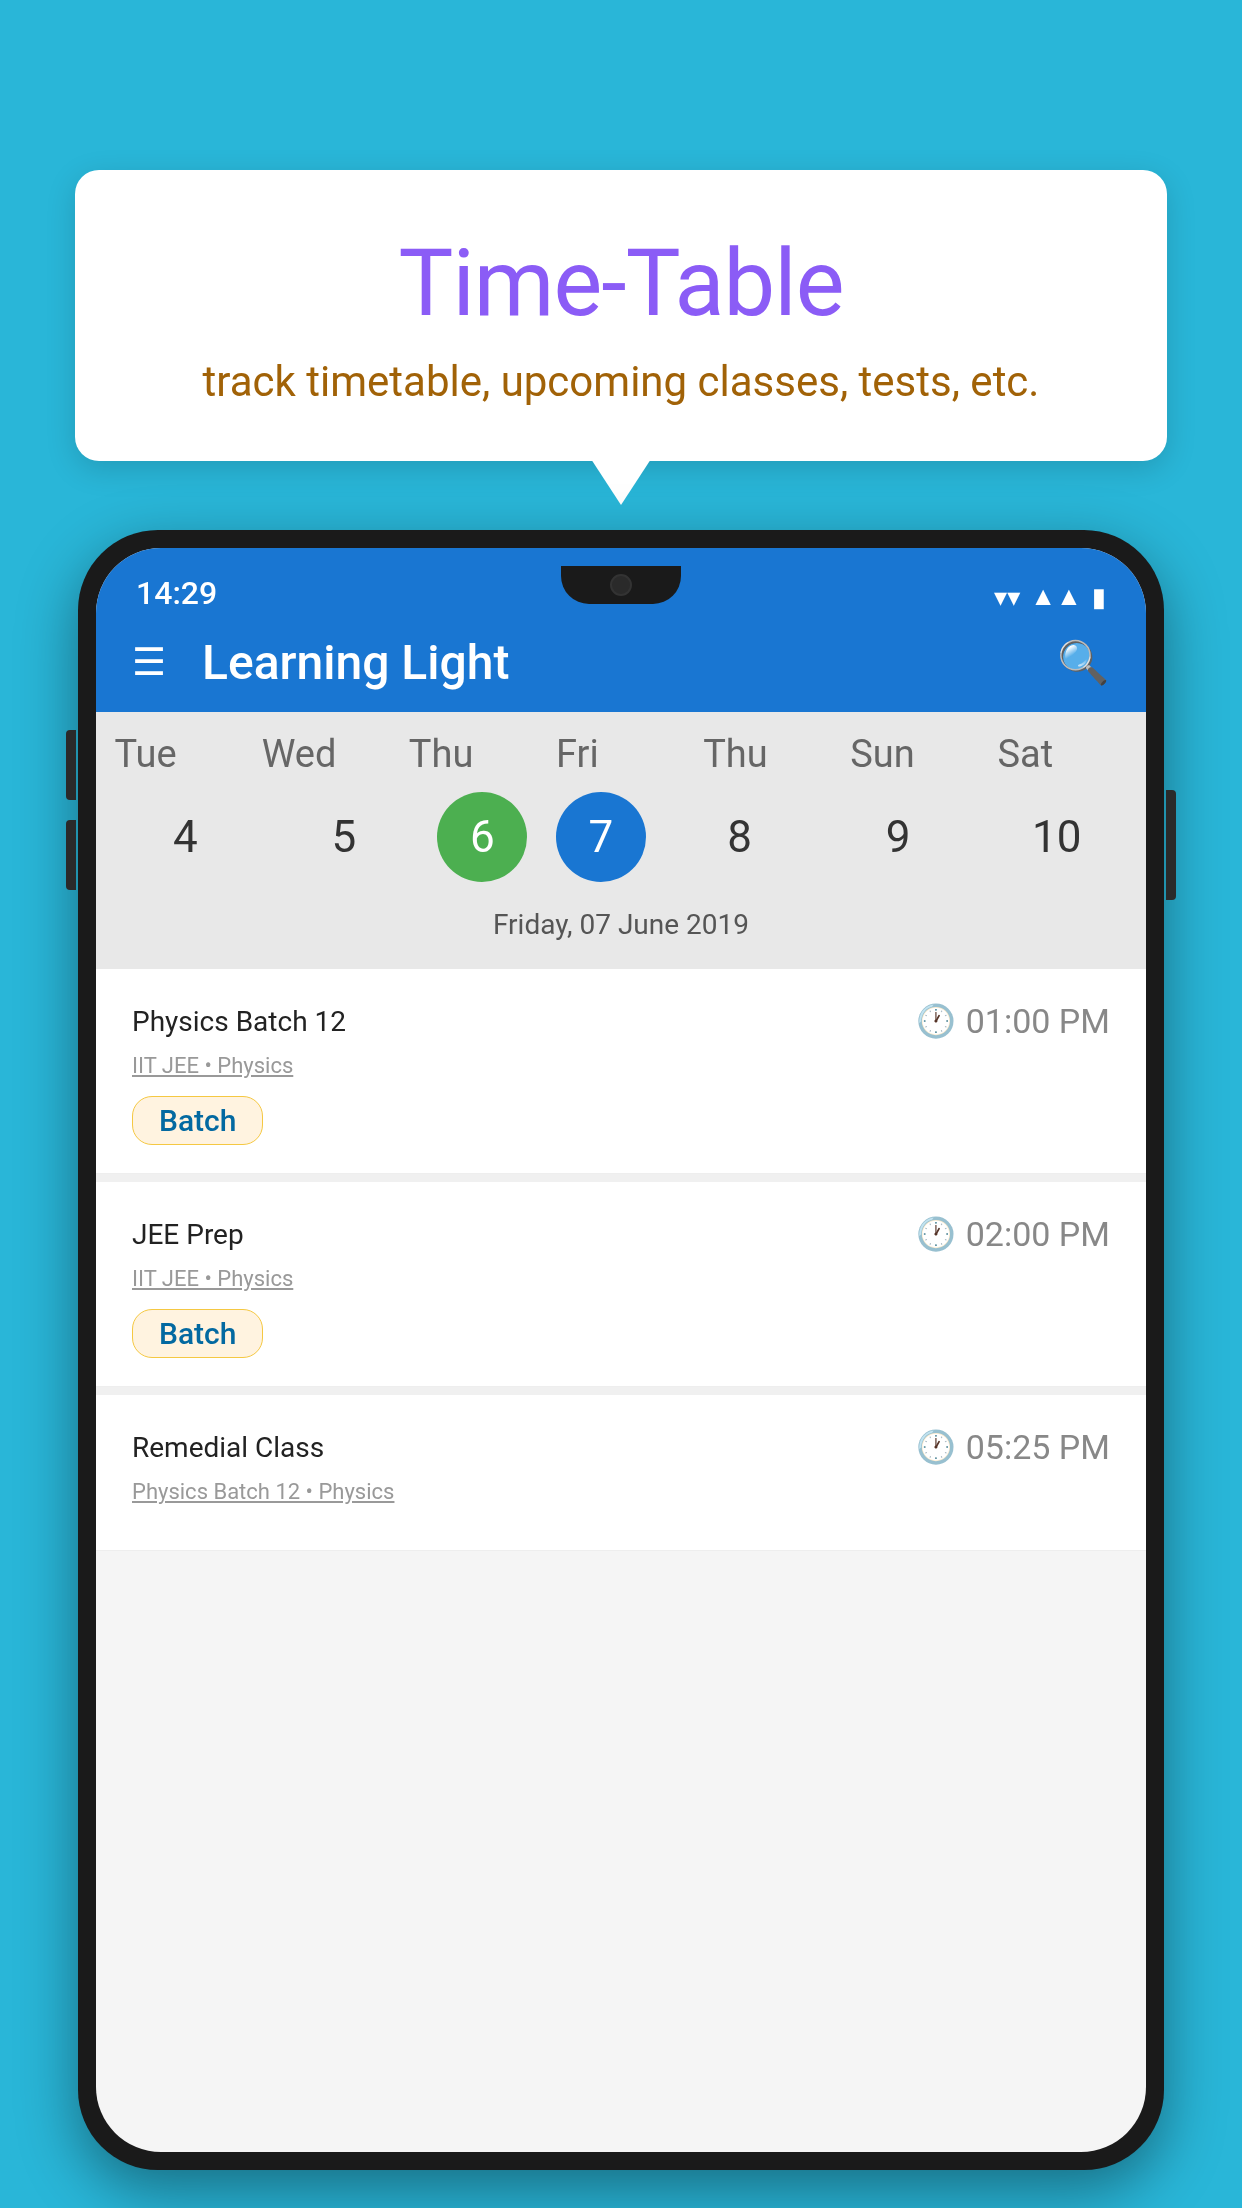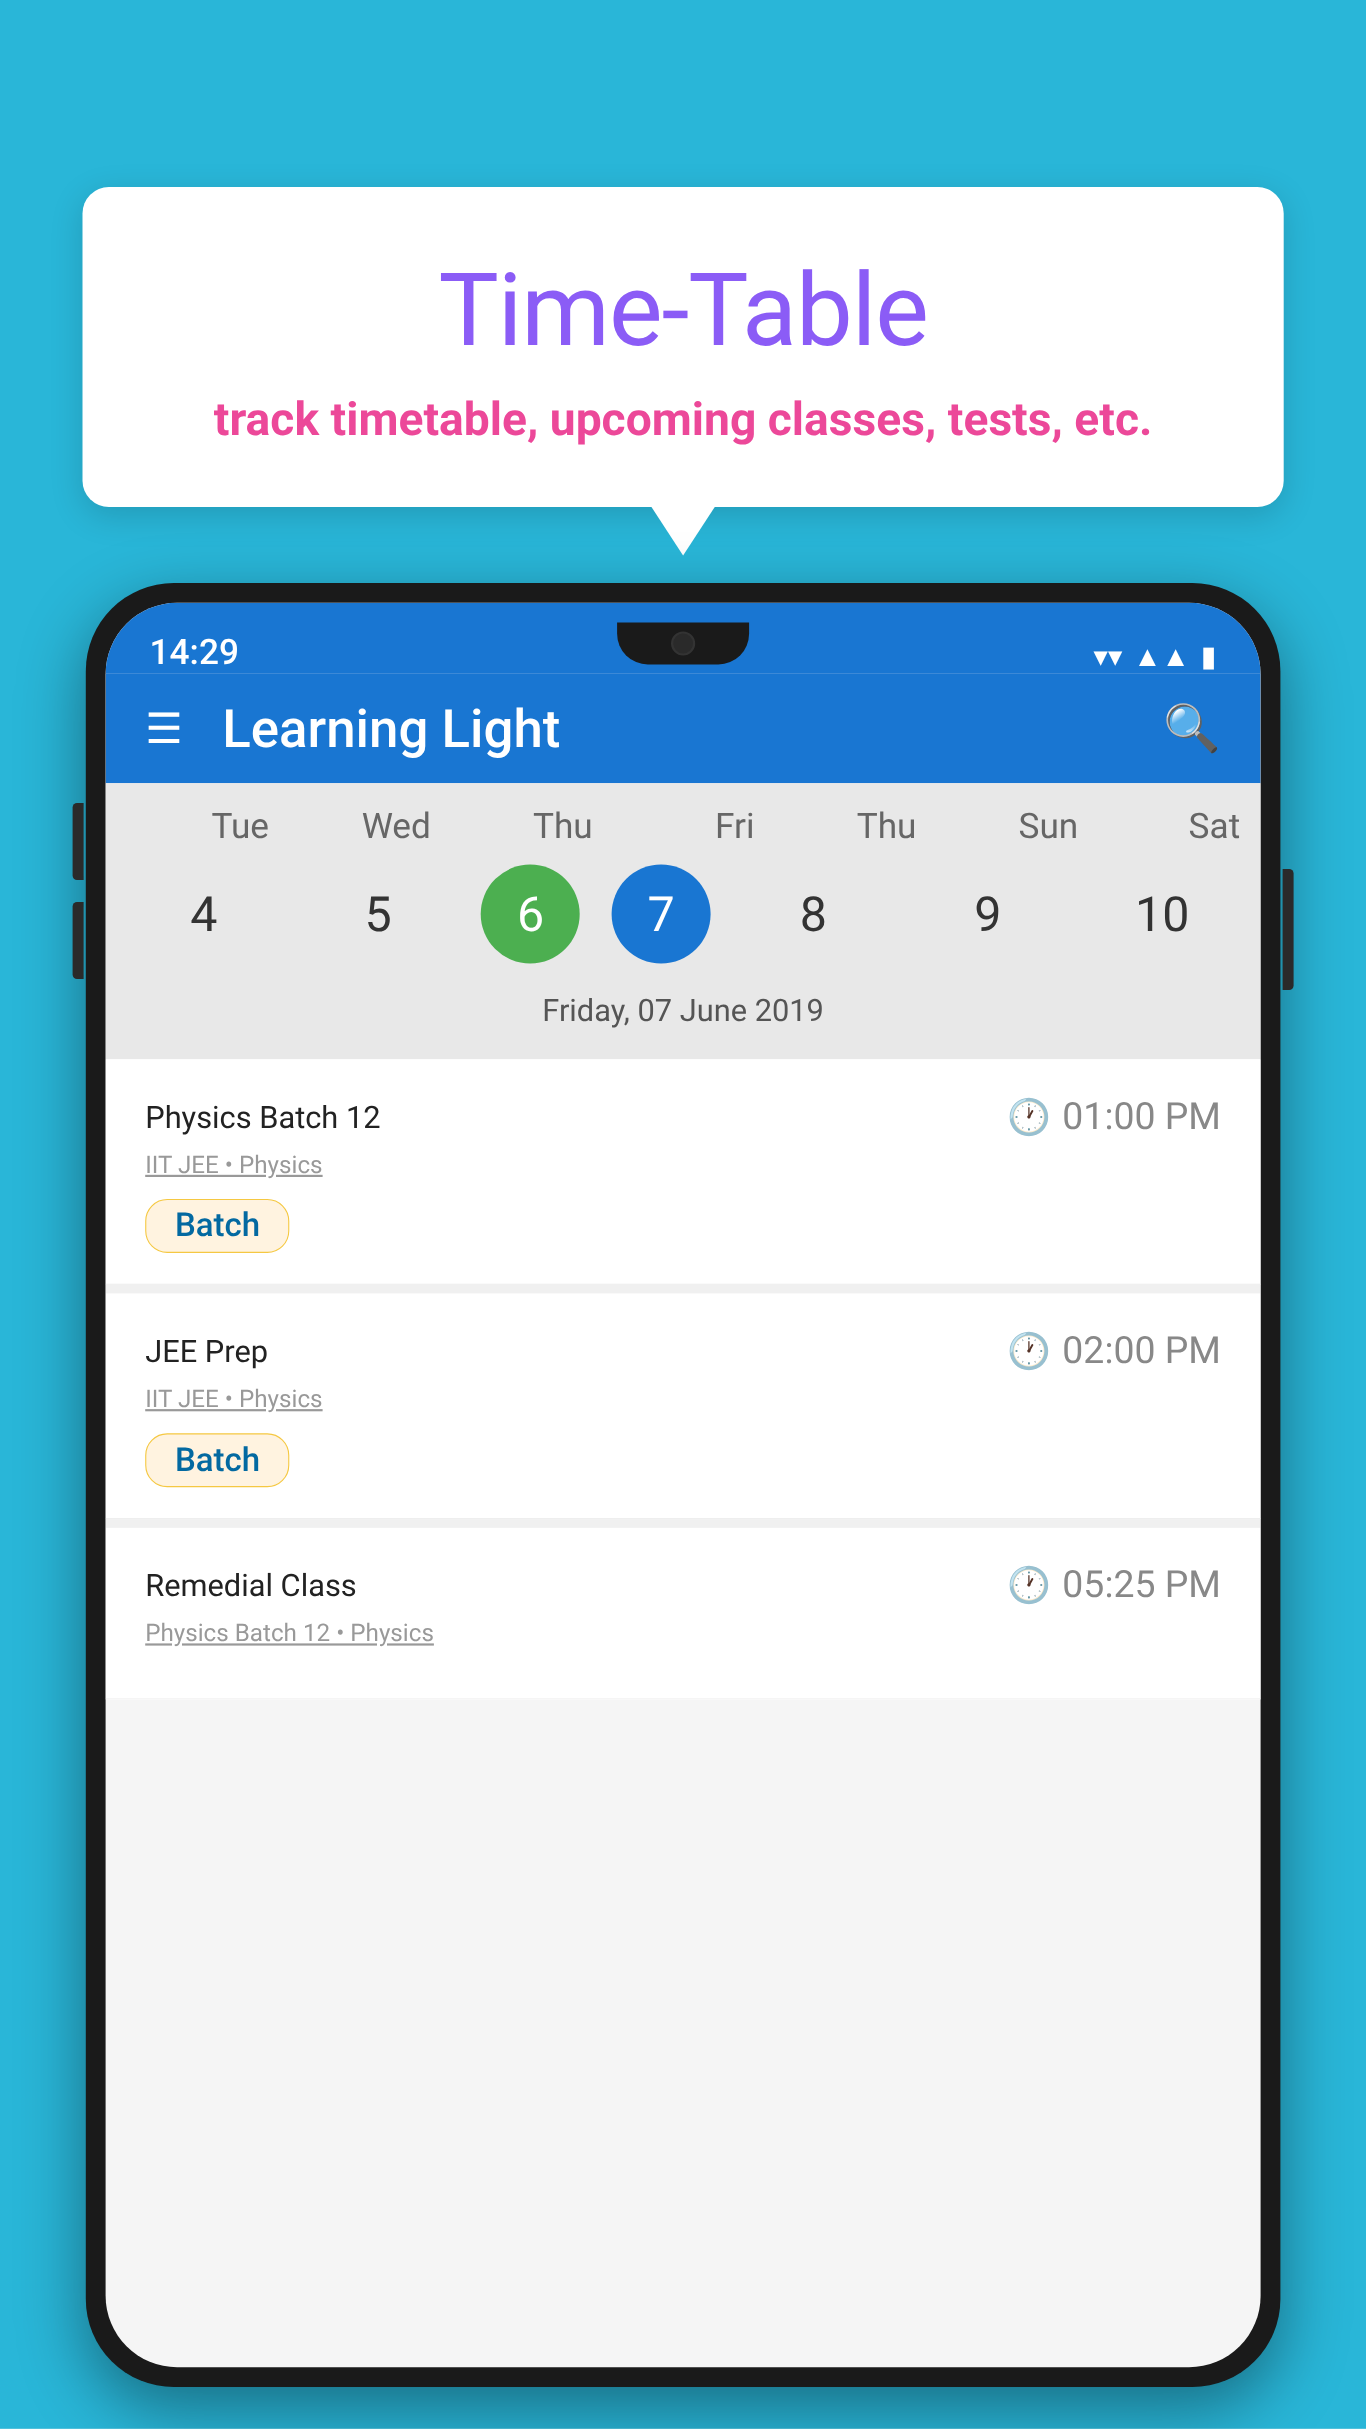--- a/index.html
+++ b/index.html
@@ -47,22 +47,22 @@
     .speech-bubble h1 {
       font-size: 92px;
       color: #8b5cf6;
       font-weight: 400;
       margin-bottom: 20px;
       letter-spacing: -1px;
     }
 
     .speech-bubble p {
       font-size: 42px;
-      color: #ec4899;
-      font-weight: 700;
+      color: #a16207;
+      font-weight: 400;
     }
 
     
     .phone-wrapper {
       position: absolute;
       top: 530px;
       left: 78px;
       right: 78px;
       bottom: 0;
     }
@@ -198,23 +198,23 @@
       padding: 20px 10px 10px;
     }
 
     .day-headers {
       display: flex;
       justify-content: space-around;
       margin-bottom: 16px;
     }
 
     .day-header {
-      font-size: 32px;
+      font-size: 38px;
       color: #666;
-      text-align: right;
+      text-align: left;
       width: 130px;
     }
 
     .day-numbers {
       display: flex;
       justify-content: space-around;
       align-items: center;
       margin-bottom: 18px;
     }
 

